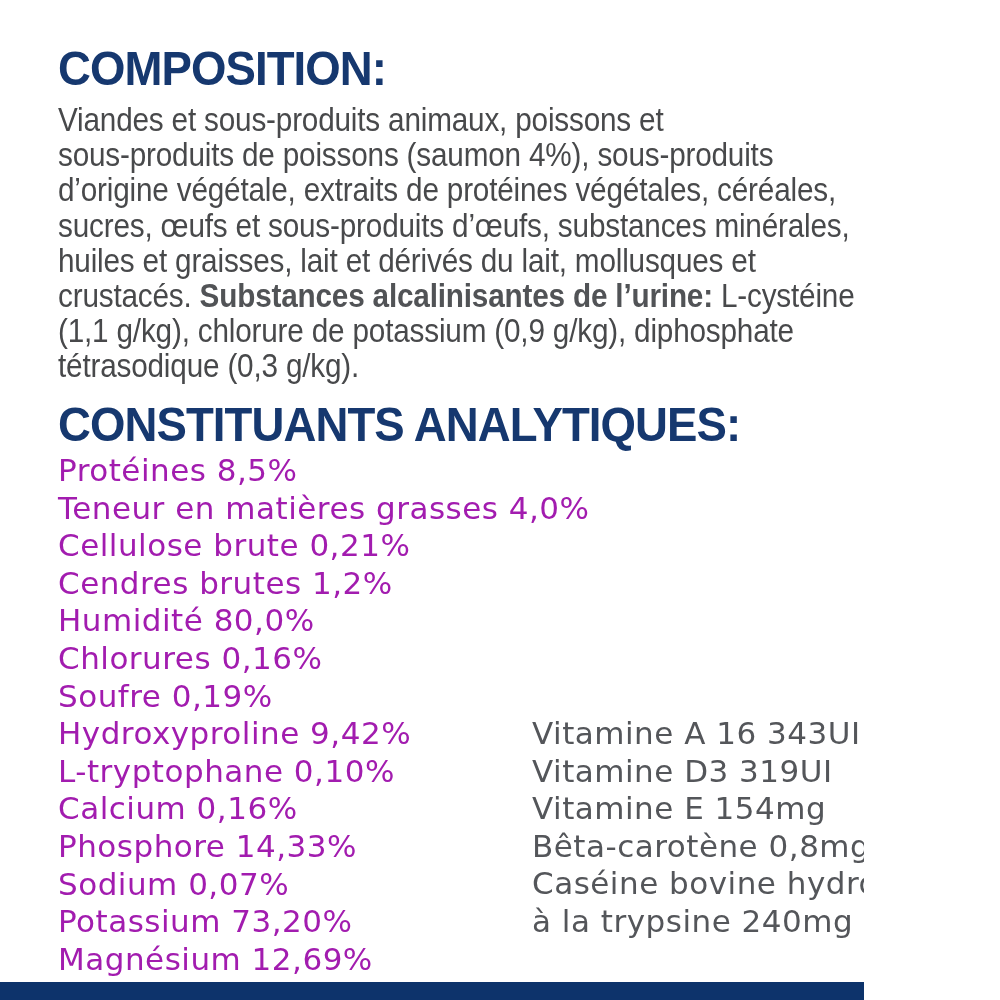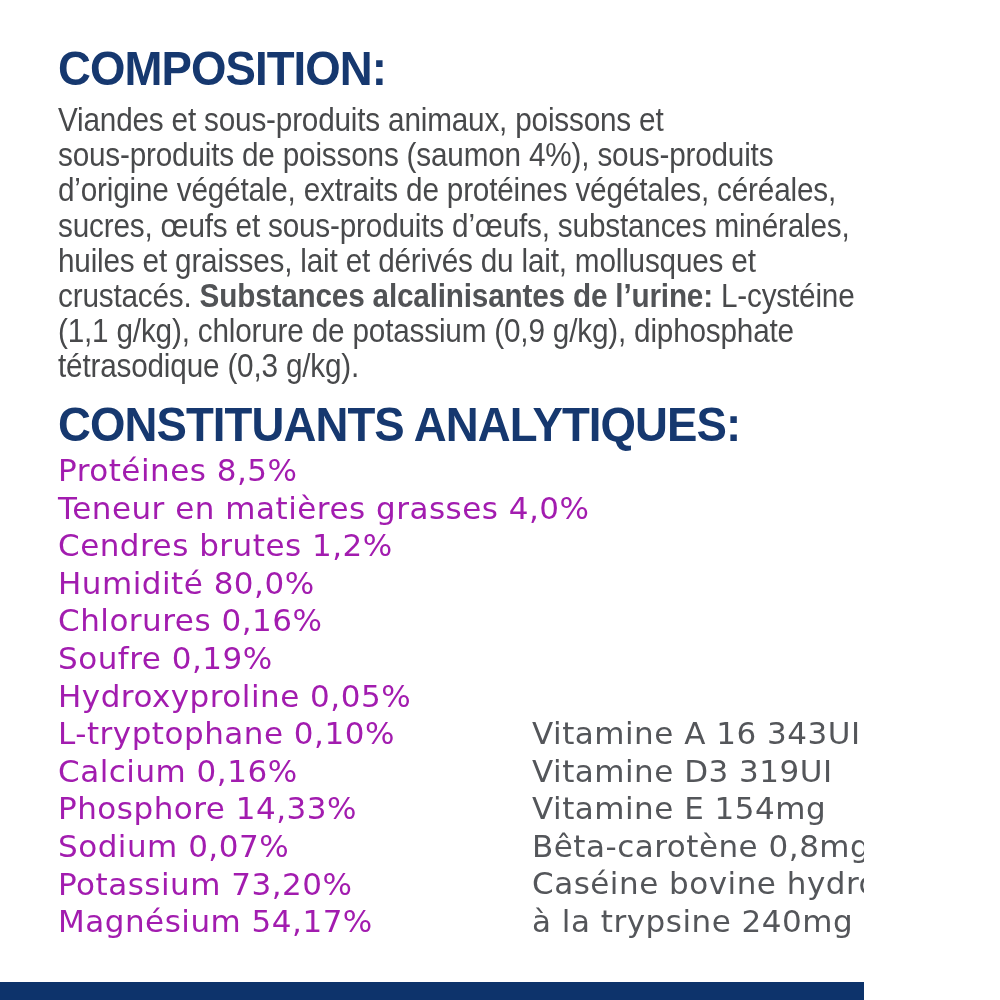--- a/index.html
+++ b/index.html
@@ -98,31 +98,32 @@
     <div class="p-line"><span>crustacés. </span><span class="seg-bold">Substances alcalinisantes de l’urine:</span><span> L-cystéine</span></div>
     <div class="p-line"><span>(1,1 g/kg), chlorure de potassium (0,9 g/kg), diphosphate</span><span class="seg-bold"></span><span></span></div>
     <div class="p-line"><span>tétrasodique (0,3 g/kg).</span><span class="seg-bold"></span><span></span></div>
   </div>
 
   <div id="analytical-heading" class="section-heading">CONSTITUANTS ANALYTIQUES:</div>
 
   <div class="analytical-list">
     <div class="a-line">Protéines 8,5%</div>
     <div class="a-line">Teneur en matières grasses 4,0%</div>
+    <div class="a-line">Cellulose brute 0,21%</div>
     <div class="a-line">Cendres brutes 1,2%</div>
     <div class="a-line">Humidité 80,0%</div>
     <div class="a-line">Chlorures 0,16%</div>
     <div class="a-line">Soufre 0,19%</div>
-    <div class="a-line">Hydroxyproline 0,05%</div>
+    <div class="a-line">Hydroxyproline 9,42%</div>
     <div class="a-line">L-tryptophane 0,10%</div>
     <div class="a-line">Calcium 0,16%</div>
     <div class="a-line">Phosphore 14,33%</div>
     <div class="a-line">Sodium 0,07%</div>
     <div class="a-line">Potassium 73,20%</div>
-    <div class="a-line">Magnésium 54,17%</div>
+    <div class="a-line">Magnésium 12,69%</div>
   </div>
 
   <div class="per-kg-column">
     <div class="a-line">Vitamine A 16 343UI</div>
     <div class="a-line">Vitamine D3 319UI</div>
     <div class="a-line">Vitamine E 154mg</div>
     <div class="a-line">Bêta-carotène 0,8mg</div>
     <div class="a-line">Caséine bovine hydrolysée</div>
     <div class="a-line">à la trypsine 240mg</div>
   </div>

